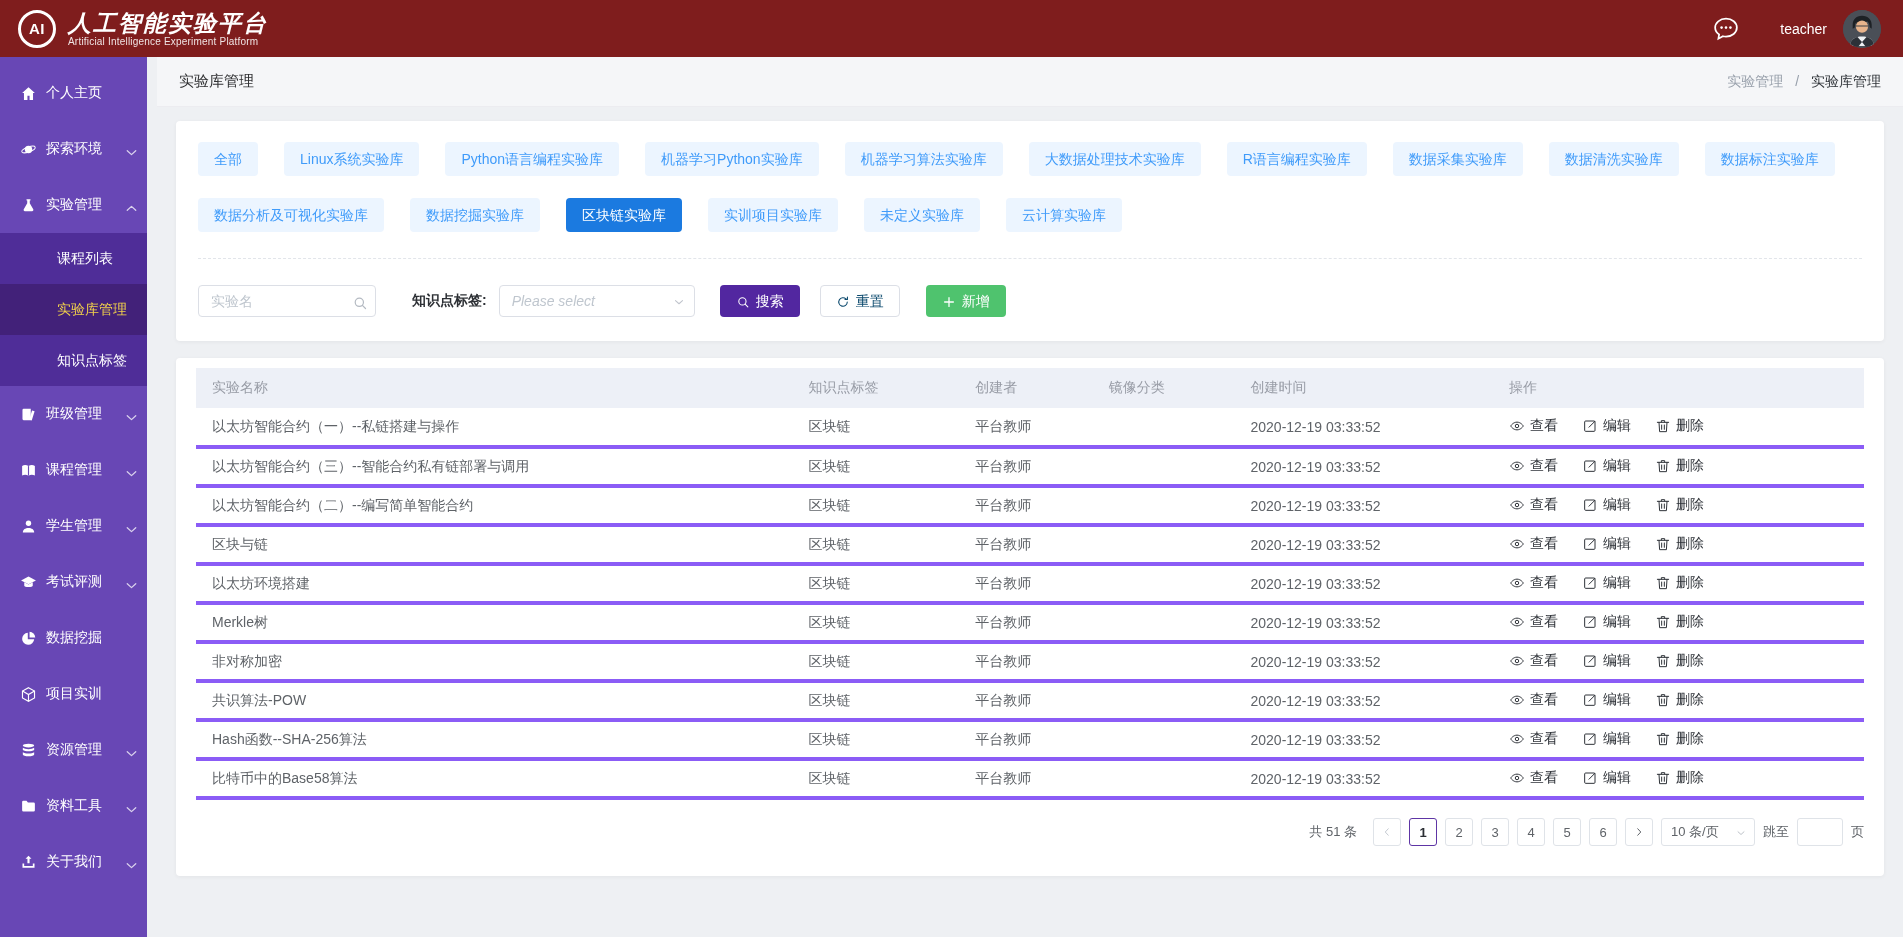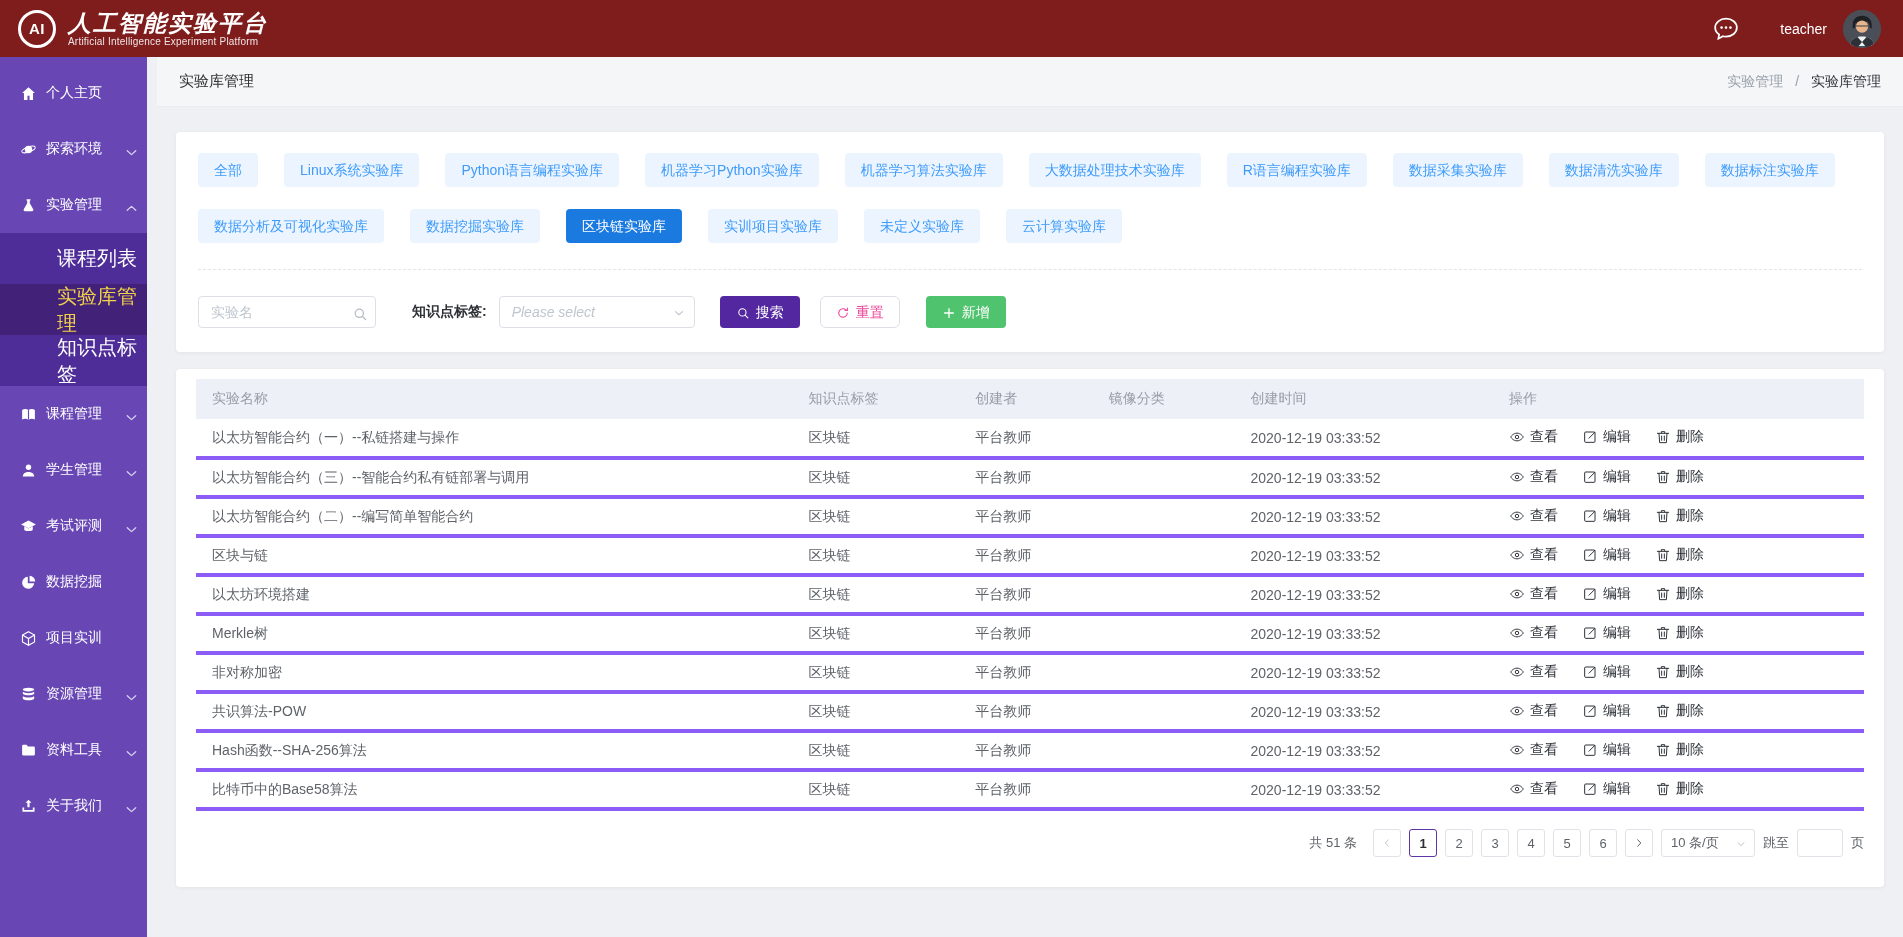--- a/index.html
+++ b/index.html
@@ -17,54 +17,54 @@
   .chat-btn { color:#fff; width:28px; height:28px; cursor:pointer; }
   .user-name { color:#fff; font-size:14px; margin-left:40px; }
   .avatar-wrap { width:38px; height:38px; border-radius:50%; overflow:hidden; margin-left:16px; cursor:pointer; background:#4a4f57; }
 
   
   .sidebar { position:fixed; top:57px; left:0; bottom:0; width:147px; background:#6847b5; z-index:20; padding-top:8px; }
   .menu-item { height:56px; display:flex; align-items:center; padding:0 12px 0 20px; color:#fff; font-size:14px; cursor:pointer; position:relative; }
   .menu-item .ic { width:17px; height:17px; margin-right:9px; flex:0 0 auto; }
   .menu-item .arrow { position:absolute; right:12px; width:12px; height:12px; opacity:.75; }
   .submenu { background:#4f2d98; }
-  .submenu-item { height:51px; display:flex; align-items:center; padding-left:57px; color:#fff; font-size:20px; cursor:pointer; }
+  .submenu-item { height:51px; display:flex; align-items:center; padding-left:57px; color:#fff; font-size:14px; cursor:pointer; }
   .submenu-item.active { background:#422179; color:#f1d04b; }
 
   
   .main { margin-left:157px; padding-top:57px; }
   .strip { height:50px; background:#f5f6f8; display:flex; align-items:center; justify-content:space-between; padding:0 22px; border-bottom:1px solid #ececf0; }
   .strip-title { font-size:15px; color:#303133; }
   .breadcrumb { font-size:14px; }
   .crumb-link { color:#98a0ab; cursor:pointer; }
   .crumb-sep { color:#98a0ab; margin:0 8px; }
   .crumb-current { color:#2f3338; }
 
   .content { padding:14px 19px 0; }
-  .card { background:#fff; border-radius:4px; box-shadow:0 1px 4px rgba(0,0,0,.05);margin-top:11px; }
+  .card { background:#fff; border-radius:4px; box-shadow:0 1px 4px rgba(0,0,0,.05); }
   .card-filter { padding:21px 22px 24px; }
 
   .tags { display:flex; flex-wrap:wrap; gap:22px 26px; }
   .tag { background:#ecf5ff; color:#3f9bfa; font-size:14px; line-height:1; padding:10px 16px; border-radius:4px; cursor:pointer; white-space:nowrap; }
   .tag.active { background:#1b7ae0; color:#fff; }
 
   .dash-divider { border:none; border-top:1px dashed #e2e5ea; margin:26px 0; }
 
   .search-row { display:flex; align-items:center; }
   .si-wrap { position:relative; width:178px; }
   .si-wrap input { width:100%; height:32px; border:1px solid #dcdfe6; border-radius:4px; padding:0 30px 0 12px; font-size:14px; color:#606266; outline:none; font-family:inherit; }
   .si-wrap input::placeholder { color:#bfc6ce; }
   .si-glyph { position:absolute; right:8px; top:8px; width:16px; height:16px; color:#b4bac2; }
   .search-label { margin-left:36px; font-size:14px; font-weight:bold; color:#2d3035; }
   .fake-select { width:196px; height:32px; border:1px solid #dcdfe6; border-radius:4px; margin-left:12px; display:flex; align-items:center; justify-content:space-between; padding:0 8px 0 12px; font-size:14px; color:#bfc6ce; cursor:pointer;font-style:italic; }
   .fake-select .ic { width:14px; height:14px; color:#c0c4cc; }
   .btn { height:32px; border:1px solid transparent; border-radius:4px; font-size:14px; display:inline-flex; align-items:center; gap:6px; padding:0 15px; cursor:pointer; font-family:inherit; line-height:1; }
   .btn .ic { width:14px; height:14px; }
   .btn-search { background:#5227a0; color:#fff; margin-left:25px; }
-  .btn-reset  { background:#fff; border-color:#dcdfe6; color:#ec4899; margin-left:20px;border-radius:6px; }
+  .btn-reset  { background:#fff; border-color:#dcdfe6; color:#0c4a6e; margin-left:20px; }
   .btn-add    { background:#4fc36e; color:#fff; margin-left:26px; }
 
   .card-table { margin-top:17px; padding:10px 20px 30px; }
   table { width:100%; border-collapse:collapse; table-layout:fixed; font-size:14px; }
   thead th { background:#edf0f7; color:#989ca6; font-weight:normal; text-align:left; height:40px; padding:0 12px; }
   thead th:first-child { padding-left:16px; }
   tbody td { height:39px; border-bottom:4px solid #8b5cf6; color:#5f6368; padding:0 12px; overflow:hidden; white-space:nowrap; text-overflow:ellipsis; }
   tbody td:first-child { padding-left:16px; }
   .op-btn { display:inline-flex; align-items:center; gap:5px; background:none; border:none; color:#2e3238; font-size:14px; cursor:pointer; margin-right:24px; padding:0; font-family:inherit; }
   .op-btn .ic { width:16px; height:16px; }
@@ -136,20 +136,30 @@
       </svg>
       <span>实验管理</span>
       <span class="arrow"><svg class="ic " viewBox="0 0 24 24" fill="currentColor">
           <path d="M6 14.5L12 9l6 5.5" fill="none" stroke="currentColor" stroke-width="1.8" stroke-linecap="round" stroke-linejoin="round"></path>
         </svg></span>
     </div>
     <div class="submenu">
       <div class="submenu-item">课程列表</div>
       <div class="submenu-item active">实验库管理</div>
       <div class="submenu-item">知识点标签</div>
+    </div>
+    <div class="menu-item">
+      <svg class="ic " viewBox="0 0 24 24" fill="currentColor">
+        <path d="M5 4h10.2v16H5a1.5 1.5 0 01-1.5-1.5v-13A1.5 1.5 0 015 4z"></path>
+        <path d="M17 6.2l3.6 1.1-4 13.2-3.6-1.1z"></path>
+      </svg>
+      <span>班级管理</span>
+      <span class="arrow"><svg class="ic " viewBox="0 0 24 24" fill="currentColor">
+          <path d="M6 9.5l6 5.5 6-5.5" fill="none" stroke="currentColor" stroke-width="1.8" stroke-linecap="round" stroke-linejoin="round"></path>
+        </svg></span>
     </div>
     <div class="menu-item">
       <svg class="ic " viewBox="0 0 24 24" fill="currentColor">
         <path d="M3 5.5C5.7 4 9.3 4 12 5.8 14.7 4 18.3 4 21 5.5V19c-2.7-1.5-6.3-1.5-9 .3-2.7-1.8-6.3-1.8-9-.3z"></path>
         <path d="M12 5.8v13.5" stroke="#6847b5" stroke-width="1.6" fill="none"></path>
       </svg>
       <span>课程管理</span>
       <span class="arrow"><svg class="ic " viewBox="0 0 24 24" fill="currentColor">
           <path d="M6 9.5l6 5.5 6-5.5" fill="none" stroke="currentColor" stroke-width="1.8" stroke-linecap="round" stroke-linejoin="round"></path>
         </svg></span>

